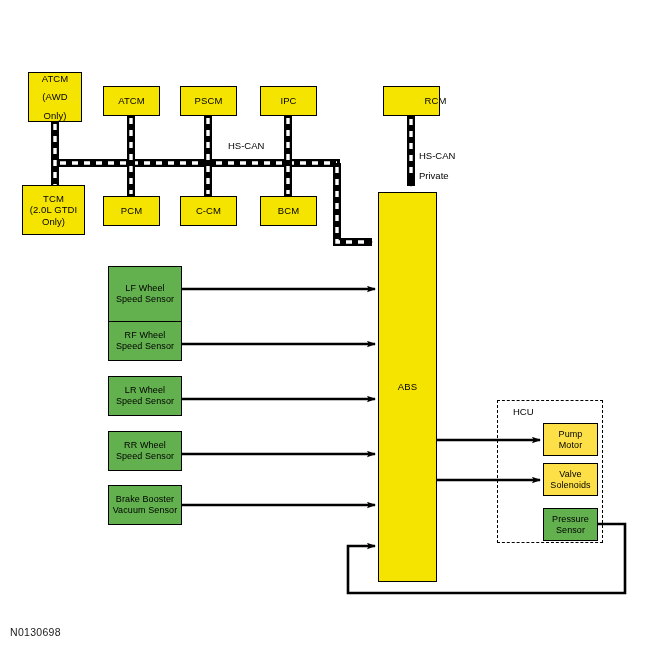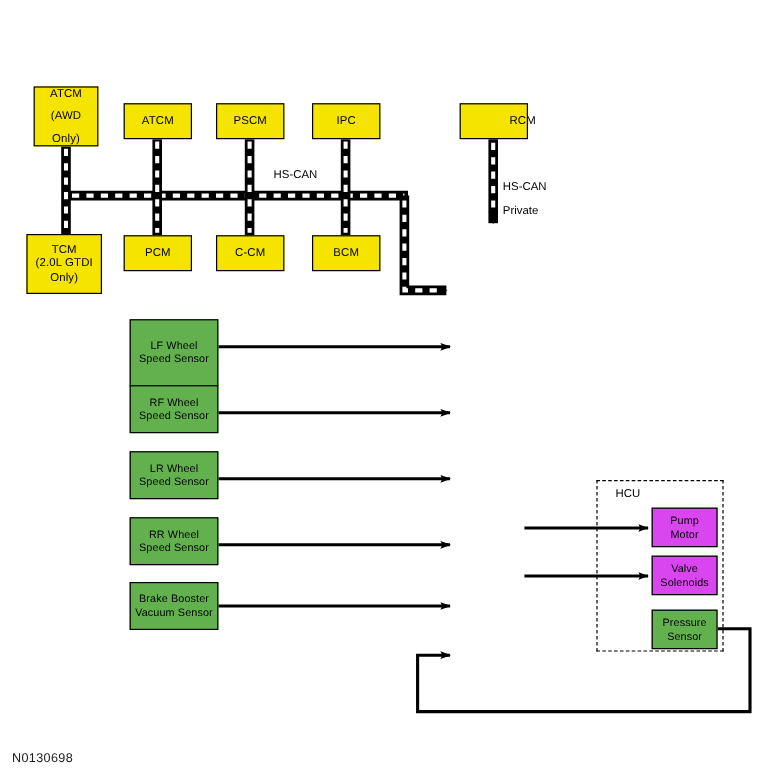--- a/index.html
+++ b/index.html
@@ -42,21 +42,21 @@
   }
   .node-abs {
     background: #f5e400;
     font-size: 9.5px;
   }
   .node-sensor {
     background: #63b14e;
     font-size: 9px;
   }
   .node-hcu-blue {
-    background: #d946ef;
+    background: #fde047;
     font-size: 9px;
   }
   .node-hcu-green {
     background: #63b14e;
     font-size: 9px;
   }
   .node .ln { display: block; white-space: nowrap; }
   .free-label {
     position: absolute;
     font-size: 9.5px;
@@ -159,38 +159,41 @@
   </div>
 
   <div class="node node-module" style="left:260px; top:86px; width:57px; height:30px;">
     <span class="ln">IPC</span>
   </div>
 
   <div class="node node-module" style="left:383px; top:86px; width:57px; height:30px;padding-left:48px;">
     <span class="ln">RCM</span>
   </div>
 
-  <div class="node node-module" style="left:22px; top:195px; width:63px; height:50px;">
+  <div class="node node-module" style="left:22px; top:185px; width:63px; height:50px;">
     <span class="ln">TCM</span>
     <span class="ln">(2.0L GTDI</span>
     <span class="ln">Only)</span>
   </div>
 
   <div class="node node-module" style="left:103px; top:196px; width:57px; height:30px;">
     <span class="ln">PCM</span>
   </div>
 
   <div class="node node-module" style="left:180px; top:196px; width:57px; height:30px;">
     <span class="ln">C-CM</span>
   </div>
 
   <div class="node node-module" style="left:260px; top:196px; width:57px; height:30px;">
     <span class="ln">BCM</span>
   </div>
 
+  <div class="node node-abs" style="left:378px; top:192px; width:59px; height:390px;">
+    <span class="ln">ABS</span>
+  </div>
 
   <div class="node node-sensor" style="left:108px; top:266px; width:74px; height:56px;">
     <span class="ln">LF Wheel</span>
     <span class="ln">Speed Sensor</span>
   </div>
 
   <div class="node node-sensor" style="left:108px; top:321px; width:74px; height:40px;">
     <span class="ln">RF Wheel</span>
     <span class="ln">Speed Sensor</span>
   </div>

